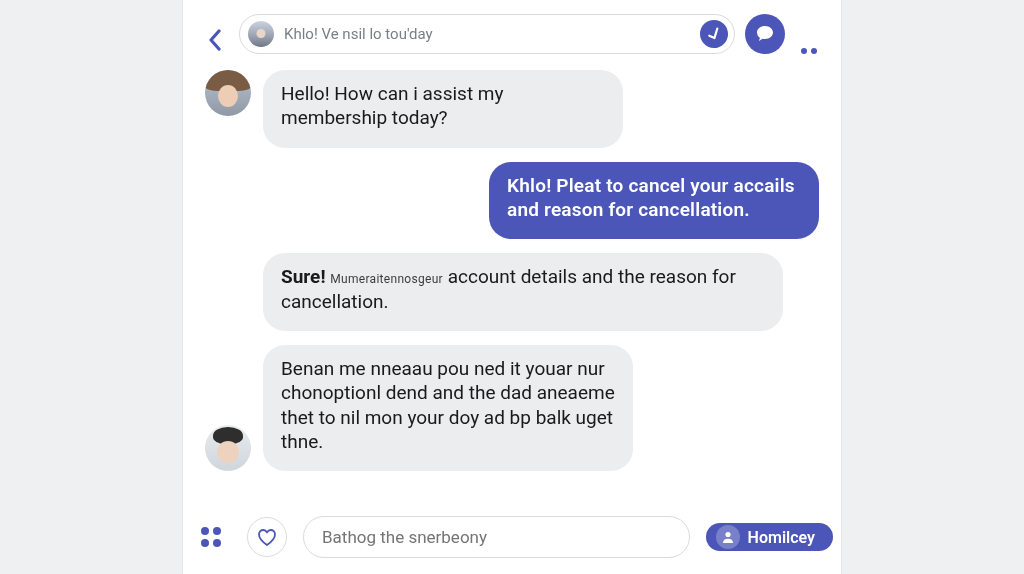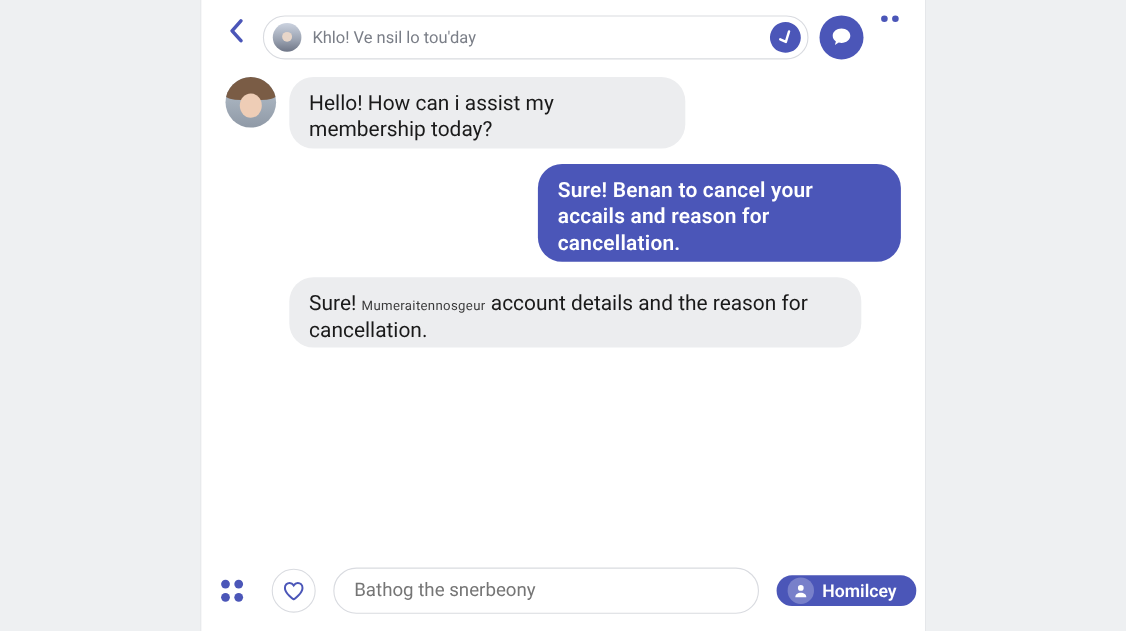--- a/index.html
+++ b/index.html
@@ -20,21 +20,21 @@
   }
   .panel{
     width:660px;height:100%;
     background:#ffffff;
     display:flex;flex-direction:column;
     border-left:1px solid #e3e5e8;
     border-right:1px solid #e3e5e8;
   }
   
   .header{
-    display:flex;align-items:flex-start;gap:10px;
+    display:flex;align-items:flex-end;gap:10px;
     padding:14px 18px 10px;
   }
   .back{
     width:28px;height:28px;display:flex;align-items:center;justify-content:center;
     color:var(--accent);cursor:pointer;flex:0 0 auto;
   }
   .search-pill{
     flex:1;height:40px;
     border:1.5px solid #d9dbe0;border-radius:999px;
     display:flex;align-items:center;gap:10px;
@@ -99,21 +99,21 @@
   }
   .avatar.user::before{
     content:"";position:absolute;inset:4% 18% 58% 18%;background:#2e2e2e;border-radius:50% 50% 40% 40%;
   }
   .avatar.user::after{
     content:"";position:absolute;left:50%;top:34%;width:22px;height:22px;border-radius:50%;
     background:#edd2be;transform:translateX(-50%);
   }
   .bubble{
     max-width:420px;
-    padding:12px 18px 4px;
+    padding:12px 18px 17px;
     border-radius:var(--radius);
     font-size:19px;line-height:1.28;
     color:var(--text);
     word-wrap:break-word;
   }
   .bubble.grey{background:var(--bubble-grey);}
   .bubble.accent{background:var(--accent);color:#fff;font-weight:600;letter-spacing:.2px;}
   .bubble.wide{max-width:520px;}
   .bubble .small{font-size:12px;font-weight:400;letter-spacing:.3px;opacity:.85;}
   
@@ -177,30 +177,34 @@
   </div>
 
   <div class="chat">
 
     <div class="row">
       <div class="avatar agent"></div>
       <div class="bubble grey" style="max-width:360px">Hello! How can i assist my membership today?</div>
     </div>
 
     <div class="row right">
-      <div class="bubble accent" style="max-width:330px">Sure! Benan to cancel your accails and reason for cancellation.</div>
+      <div class="bubble accent" style="max-width:330px">Khlo! Pleat to cancel your accails and reason for cancellation.</div>
     </div>
 
     <div class="row indent-left">
       <div class="bubble grey wide">
-        <span style="font-weight:400">Sure!</span>
+        <span style="font-weight:700">Sure!</span>
         <span class="small">Mumeraitennosgeur</span><span> account details and the reason for cancellation.</span>
       </div>
     </div>
 
+    <div class="row">
+      <div class="avatar user" style="align-self:flex-end"></div>
+      <div class="bubble grey" style="max-width:370px">Benan me nneaau pou ned it youar nur chonoptionl dend and the dad aneaeme thet to nil mon your doy ad bp balk uget thne.</div>
+    </div>
 
   </div>
 
   <div class="composer">
     <div class="icon-circle" style="border:none">
       <div class="grid-dots">
         <span></span>
           <span></span>
           <span></span>
           <span></span>

